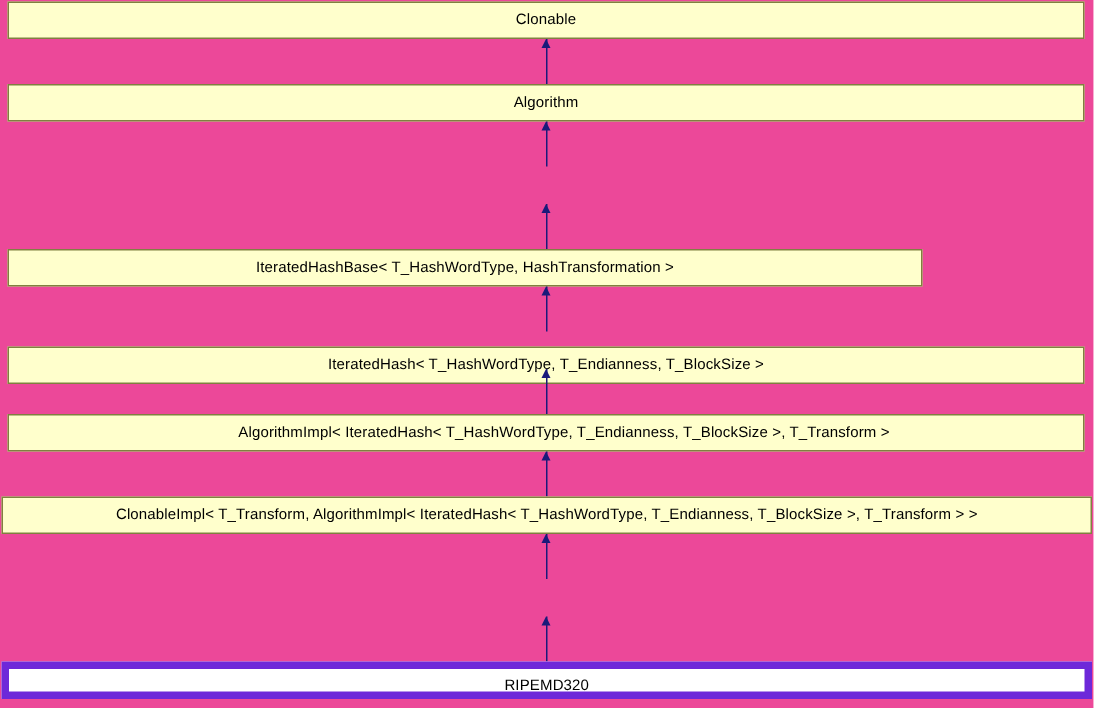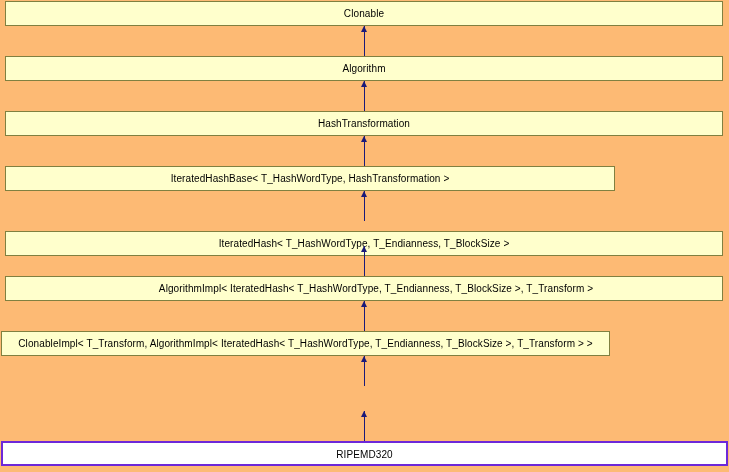--- a/index.html
+++ b/index.html
@@ -5,39 +5,39 @@
 <style>
   html, body {
     margin: 0;
     padding: 0;
     background: #ffffff;
   }
   #diagram {
     position: relative;
     width: 729px;
     height: 472px;
-    background: #fdba74;
+    background: #ec4899;
     font-family: "Liberation Sans", sans-serif;
     overflow: hidden;
   }
   .node {
     position: absolute;
     box-sizing: border-box;
     border: 1px solid #808040;
     background: #ffffcc;
     height: 25px;
     line-height: 23px;
     text-align: center;
     font-size: 10px;
     color: #000000;
     white-space: nowrap;
     overflow: hidden;
   }
   .node.leaf {
-    border: 2px solid #6d28d9;
+    border: 5px solid #6d28d9;
     background: #ffffff;
   }
   .node .label {
     display: block;
     width: 100%;
     height: 100%;
     line-height: 23px;
     letter-spacing: 0.1px;
   }
   .edge {
@@ -66,23 +66,20 @@
   <div class="edge" style="left:364px; top:26px; height:30px;"></div>
   <div class="arrowhead" style="left:361px; top:26px;"></div>
 
   <div class="node" style="left:5px; top:56px; width:718px;">
     <span class="label">Algorithm</span>
   </div>
 
   <div class="edge" style="left:364px; top:81px; height:30px;"></div>
   <div class="arrowhead" style="left:361px; top:81px;"></div>
 
-  <div class="node" style="left:5px; top:111px; width:718px;">
-    <span class="label">HashTransformation</span>
-  </div>
 
   <div class="edge" style="left:364px; top:136px; height:30px;"></div>
   <div class="arrowhead" style="left:361px; top:136px;"></div>
 
   <div class="node" style="left:5px; top:166px; width:610px;">
     <span class="label">IteratedHashBase&lt; T_HashWordType, HashTransformation &gt;</span>
   </div>
 
   <div class="edge" style="left:364px; top:191px; height:30px;"></div>
   <div class="arrowhead" style="left:361px; top:191px;"></div>
@@ -94,21 +91,21 @@
   <div class="edge" style="left:364px; top:246px; height:30px;"></div>
   <div class="arrowhead" style="left:361px; top:246px;"></div>
 
   <div class="node" style="left:5px; top:276px; width:718px;padding-left:24px;">
     <span class="label">AlgorithmImpl&lt; IteratedHash&lt; T_HashWordType, T_Endianness, T_BlockSize &gt;, T_Transform &gt;</span>
   </div>
 
   <div class="edge" style="left:364px; top:301px; height:30px;"></div>
   <div class="arrowhead" style="left:361px; top:301px;"></div>
 
-  <div class="node" style="left:1px; top:331px; width:609px;">
+  <div class="node" style="left:1px; top:331px; width:727px;">
     <span class="label">ClonableImpl&lt; T_Transform, AlgorithmImpl&lt; IteratedHash&lt; T_HashWordType, T_Endianness, T_BlockSize &gt;, T_Transform &gt; &gt;</span>
   </div>
 
   <div class="edge" style="left:364px; top:356px; height:30px;"></div>
   <div class="arrowhead" style="left:361px; top:356px;"></div>
 
 
   <div class="edge" style="left:364px; top:411px; height:30px;"></div>
   <div class="arrowhead" style="left:361px; top:411px;"></div>
 

